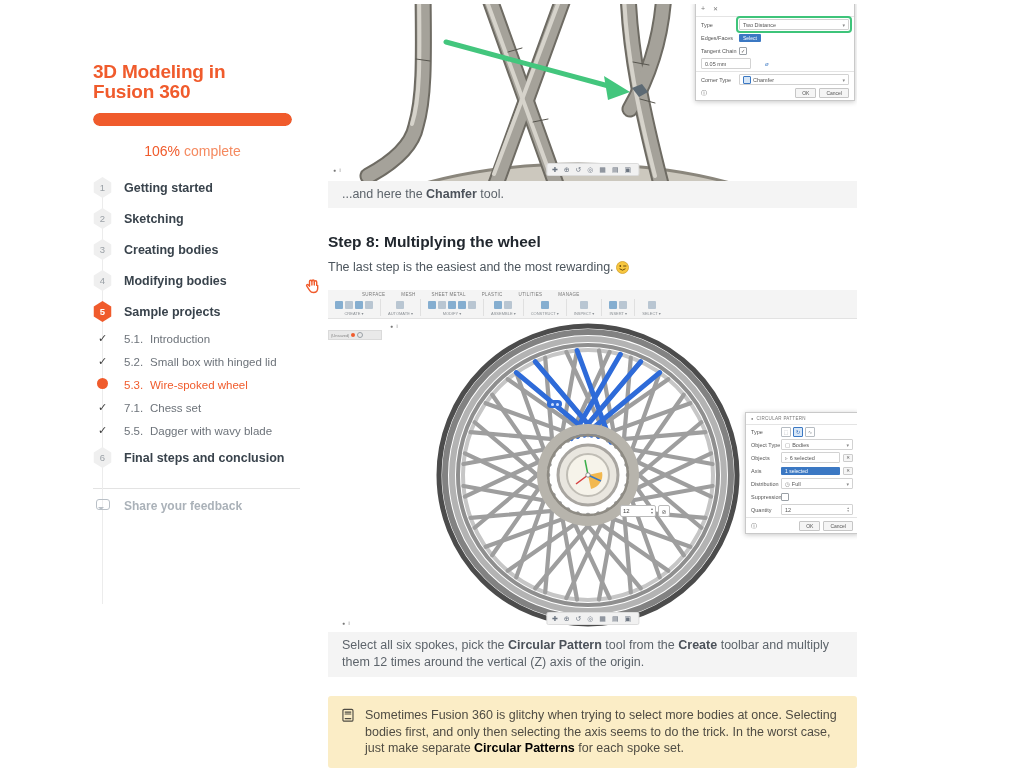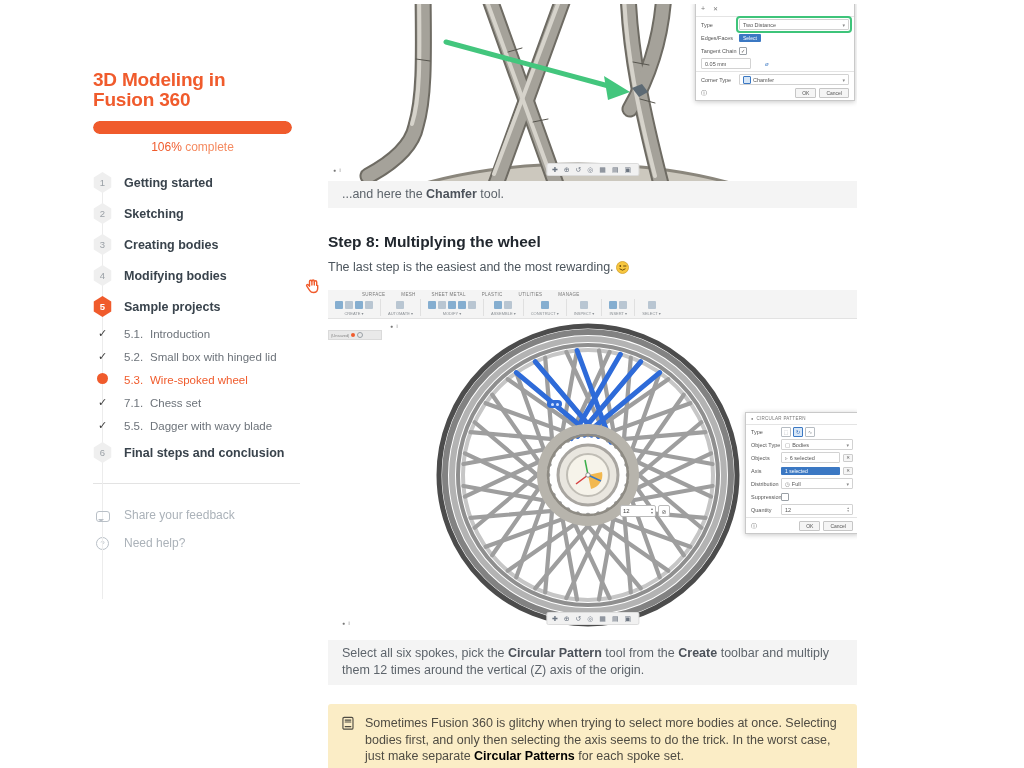--- a/index.html
+++ b/index.html
@@ -1,55 +1,55 @@
 <!DOCTYPE html>
 <html><head>
 <meta charset="utf-8">
 <style>
   html,body{margin:0;padding:0;background:#fff;}
   #app{position:relative;width:1024px;height:768px;background:#fff;font-family:"Liberation Sans",sans-serif;overflow:hidden;}
 
   
-  .sidebar{position:absolute;left:93px;top:70px;width:210px;}
+  .sidebar{position:absolute;left:93px;top:62px;width:210px;}
   .course-title{margin:0;width:170px;font-size:19px;line-height:20px;font-weight:bold;color:#f05b2c;letter-spacing:-.2px;}
   .progress{margin-top:11px;width:199px;height:13px;border-radius:7px;background:#eee;overflow:hidden;}
   .progress-fill{height:100%;border-radius:7px;background:#f05b2c;}
-  .progress-label{margin-top:6px;width:199px;text-align:center;font-size:12px;color:#f05b2c;}
+  .progress-label{margin-top:17px;width:199px;text-align:center;font-size:14px;color:#f05b2c;}
   .progress-label .pword{color:#f58a60;}
   .nav{margin-top:13px;position:relative;}
   .vline{position:absolute;left:9px;top:12px;height:420px;width:1px;background:#ececec;}
   .srow{display:flex;align-items:center;height:31px;position:relative;cursor:pointer;}
   .hex{width:19px;height:21px;clip-path:polygon(50% 0,96% 26%,96% 74%,50% 100%,4% 74%,4% 26%);background:#efefef;color:#9aa0a6;font-size:9.5px;display:flex;align-items:center;justify-content:center;flex:0 0 19px;}
   .hex.active{background:#f05b2c;color:#fff;font-weight:bold;}
   .srow .lbl{margin-left:12px;font-size:12.5px;font-weight:bold;color:#39434c;text-align:center;}
   .sub{display:flex;align-items:center;height:23px;position:relative;cursor:pointer;}
   .sub .mark{width:19px;text-align:center;font-size:11px;color:#3c3c3c;flex:0 0 19px;}
   .dot{display:inline-block;width:11px;height:11px;border-radius:50%;background:#f05b2c;}
   .sub .num{margin-left:12px;width:26px;font-size:11.5px;color:#6d737a;}
   .sub .slbl{font-size:11.5px;color:#6d737a;}
   .sub.current .num,.sub.current .slbl{color:#f05b2c;}
   .sdivider{margin:15px 0 10px;height:1px;width:207px;background:#e3e3e3;}
-  .flink{display:flex;align-items:flex-end;height:28px;color:#abb2b9;font-size:12px;cursor:pointer;}
+  .flink{display:flex;align-items:flex-start;height:28px;color:#abb2b9;font-size:12px;cursor:pointer;font-weight:bold;}
   .flink .fic{width:19px;flex:0 0 19px;display:flex;justify-content:center;}
   .flink .ftxt{margin-left:12px;}
   .bubble{width:12px;height:9px;border:1.5px solid #b9c0c7;border-radius:3px;position:relative;}
   .bubble:after{content:"";position:absolute;left:1px;bottom:-4px;border:3px solid transparent;border-top-color:#b9c0c7;}
   .qcirc{width:11px;height:11px;border:1.5px solid #b9c0c7;border-radius:50%;font-size:8px;color:#b9c0c7;display:flex;align-items:center;justify-content:center;}
   .hand{position:absolute;left:305px;top:278px;}
 
   
   .main{position:absolute;left:328px;top:4px;width:529px;}
   .shot{position:relative;height:177px;background:#fff;overflow:hidden;}
   .cap{background:#f4f4f4;color:#5d646b;font-size:12.5px;}
   .cap b{color:#4c525a;}
   .cap1{height:27px;line-height:27px;padding:0 14px;}
   .step-h{margin:25px 0 0;font-size:15.5px;font-weight:bold;color:#21272e;}
   .step-p{margin:9px 0 16px;font-size:12.5px;color:#4c555d;display:flex;align-items:center;gap:2px;}
   .shot2{position:relative;height:338px;background:#fff;overflow:hidden;margin-top:12px;}
-  .cap2{margin-top:12px;padding:5px 14px 6px;line-height:17px;}
+  .cap2{margin-top:4px;padding:5px 14px 6px;line-height:17px;}
   .note{margin-top:19px;background:#fbedc6;border-radius:3px;padding:11px 16px 11px 13px;display:flex;gap:10px;align-items:flex-start;}
   .note-text{font-size:12.5px;line-height:16.5px;color:#4f4c43;}
   .note-text b{color:#000000;}
 
   
   .vnav{position:absolute;left:50%;transform:translateX(-50%);background:#f1f1f1;border:1px solid #dcdcdc;border-radius:2px;padding:0 5px;font-size:7px;line-height:11px;color:#6b7480;letter-spacing:2px;white-space:nowrap;cursor:pointer;}
   .imark{position:absolute;font-size:5px;color:#777;letter-spacing:1px;}
 
   .fdlg{position:absolute;background:#fff;border:1px solid #c9c9c9;box-shadow:0 1px 5px rgba(0,0,0,.22);color:#555;}
   .frow{display:flex;align-items:center;height:13px;padding:0 5px;font-size:5.5px;}
@@ -156,26 +156,20 @@
       </div>
     </nav>
 
     <div class="sdivider"></div>
 
     <div class="flink">
       <span class="fic">
           <span class="bubble"></span>
         </span>
       <span class="ftxt">Share your feedback</span>
-    </div>
-    <div class="flink">
-      <span class="fic">
-          <span class="qcirc">?</span>
-        </span>
-      <span class="ftxt">Need help?</span>
     </div>
   </div>
 
   <div class="hand">
     <svg width="16" height="17" viewBox="0 0 16 17">
       <g fill="none" stroke="#f05b2c" stroke-width="1.4" stroke-linecap="round" stroke-linejoin="round">
         <path d="M4.5 8V3.4a1.2 1.2 0 0 1 2.4 0V7"></path>
         <path d="M6.9 3.2a1.2 1.2 0 0 1 2.4 0V7"></path>
         <path d="M9.3 4a1.2 1.2 0 0 1 2.4 0v3.4"></path>
         <path d="M4.5 8l-1.3-1.2c-.9-.8-2.1.3-1.4 1.3l3 4.5c.8 1.2 2 1.9 3.6 1.9 2.8 0 4.3-1.6 4.3-4.3V7.4"></path>

